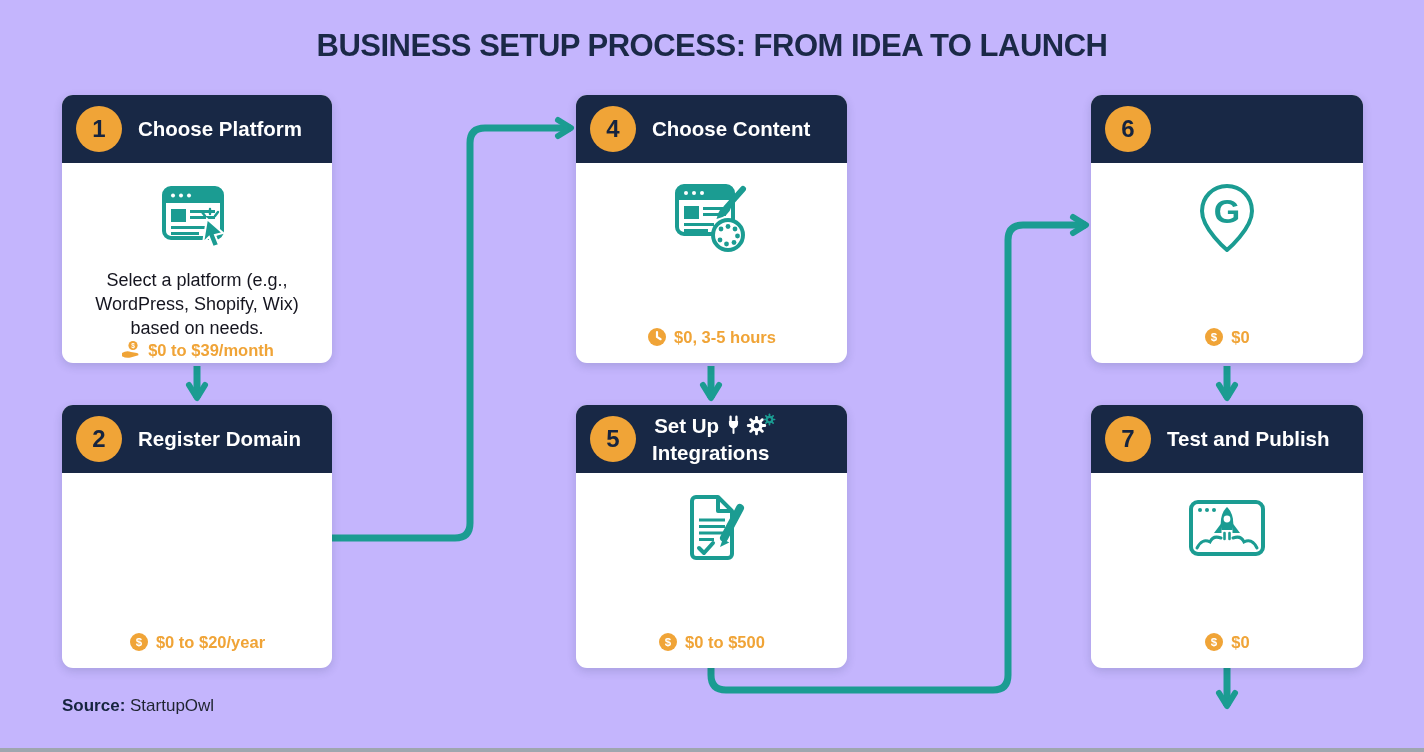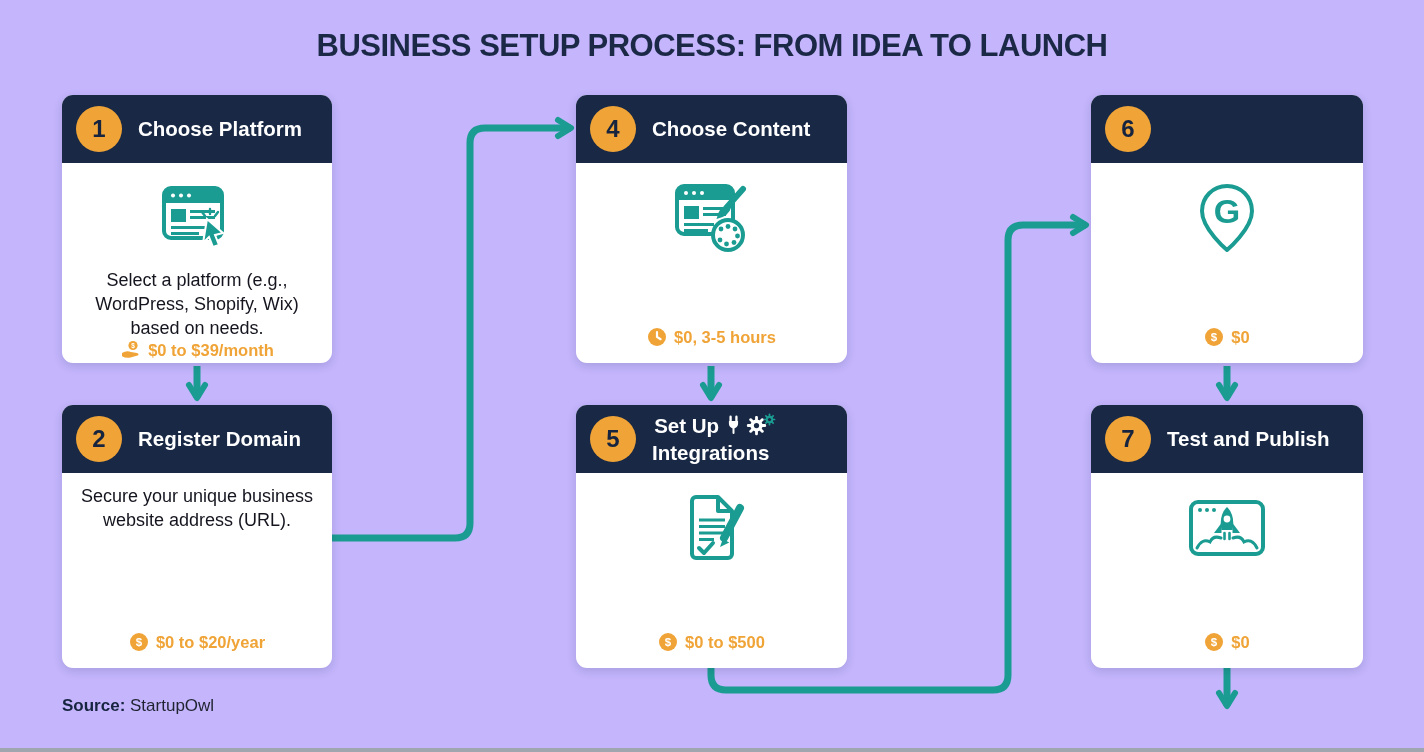--- a/index.html
+++ b/index.html
@@ -88,21 +88,20 @@
       </div>
     </div>
   </div>
 
   <div class="card" style="left:62px;top:405px;height:263px;width:270px;">
     <div class="card-header">
       <div class="badge">2</div>
       <div class="card-title">Register Domain</div>
     </div>
     <div class="card-body">
-      <div class="desc">Secure your unique business website address (URL).</div>
       <div class="spacer"></div>
       <div class="cost">
         <span class="cost-icon">
           <svg width="20" height="20" viewBox="0 0 20 20">
             <circle cx="10" cy="10" r="9" fill="#f0a437"></circle>
             <text x="10" y="14" font-size="11.5" font-weight="bold" fill="#fff" text-anchor="middle">$</text>
           </svg>
         </span>
         <span>$0 to $20/year</span>
       </div>

